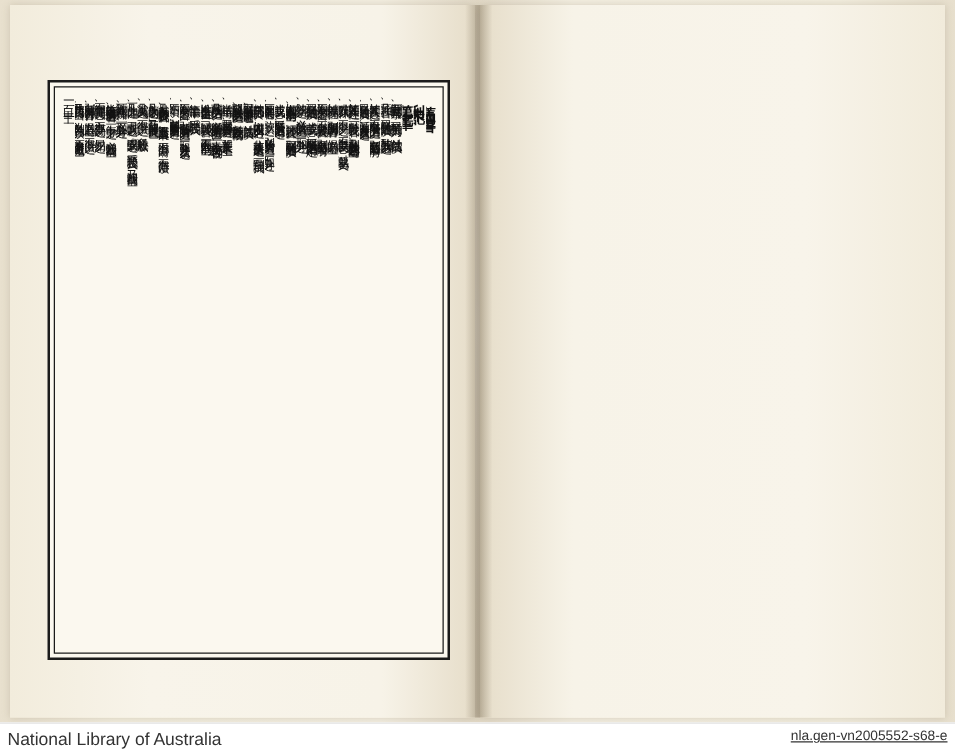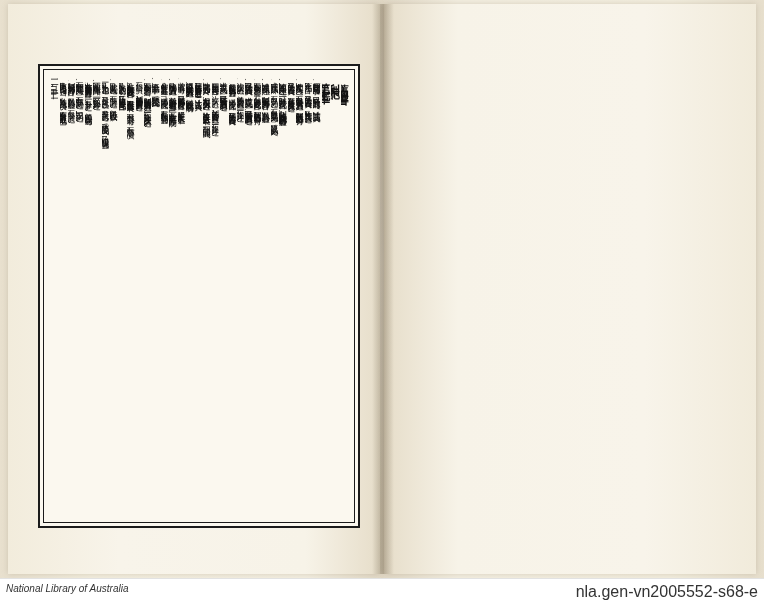--- a/index.html
+++ b/index.html
@@ -117,31 +117,31 @@
   #footer {
     position: absolute;
     left: 0; top: 578px;
     width: 764px; height: 22px;
     background: #ffffff;
     border-top: 1px solid #e2e2e2;
   }
   #footer .credit {
     position: absolute;
     left: 6px; top: 4px;
-    font-size: 10px;
+    font-size: 14px;
     color: #333333;
     font-family: "Liberation Sans", sans-serif;
-    font-style: italic;
   }
   #footer .ident {
     position: absolute;
     right: 6px; top: 4px;
-    font-size: 16px;
+    font-size: 11px;
     color: #333333;
     font-family: "Liberation Sans", sans-serif;
+    text-decoration: underline;
   }
 </style>
 </head>
 <body>
 
 <div id="scan">
 
   <div class="sheet" id="sheet-right">
     
   </div>

